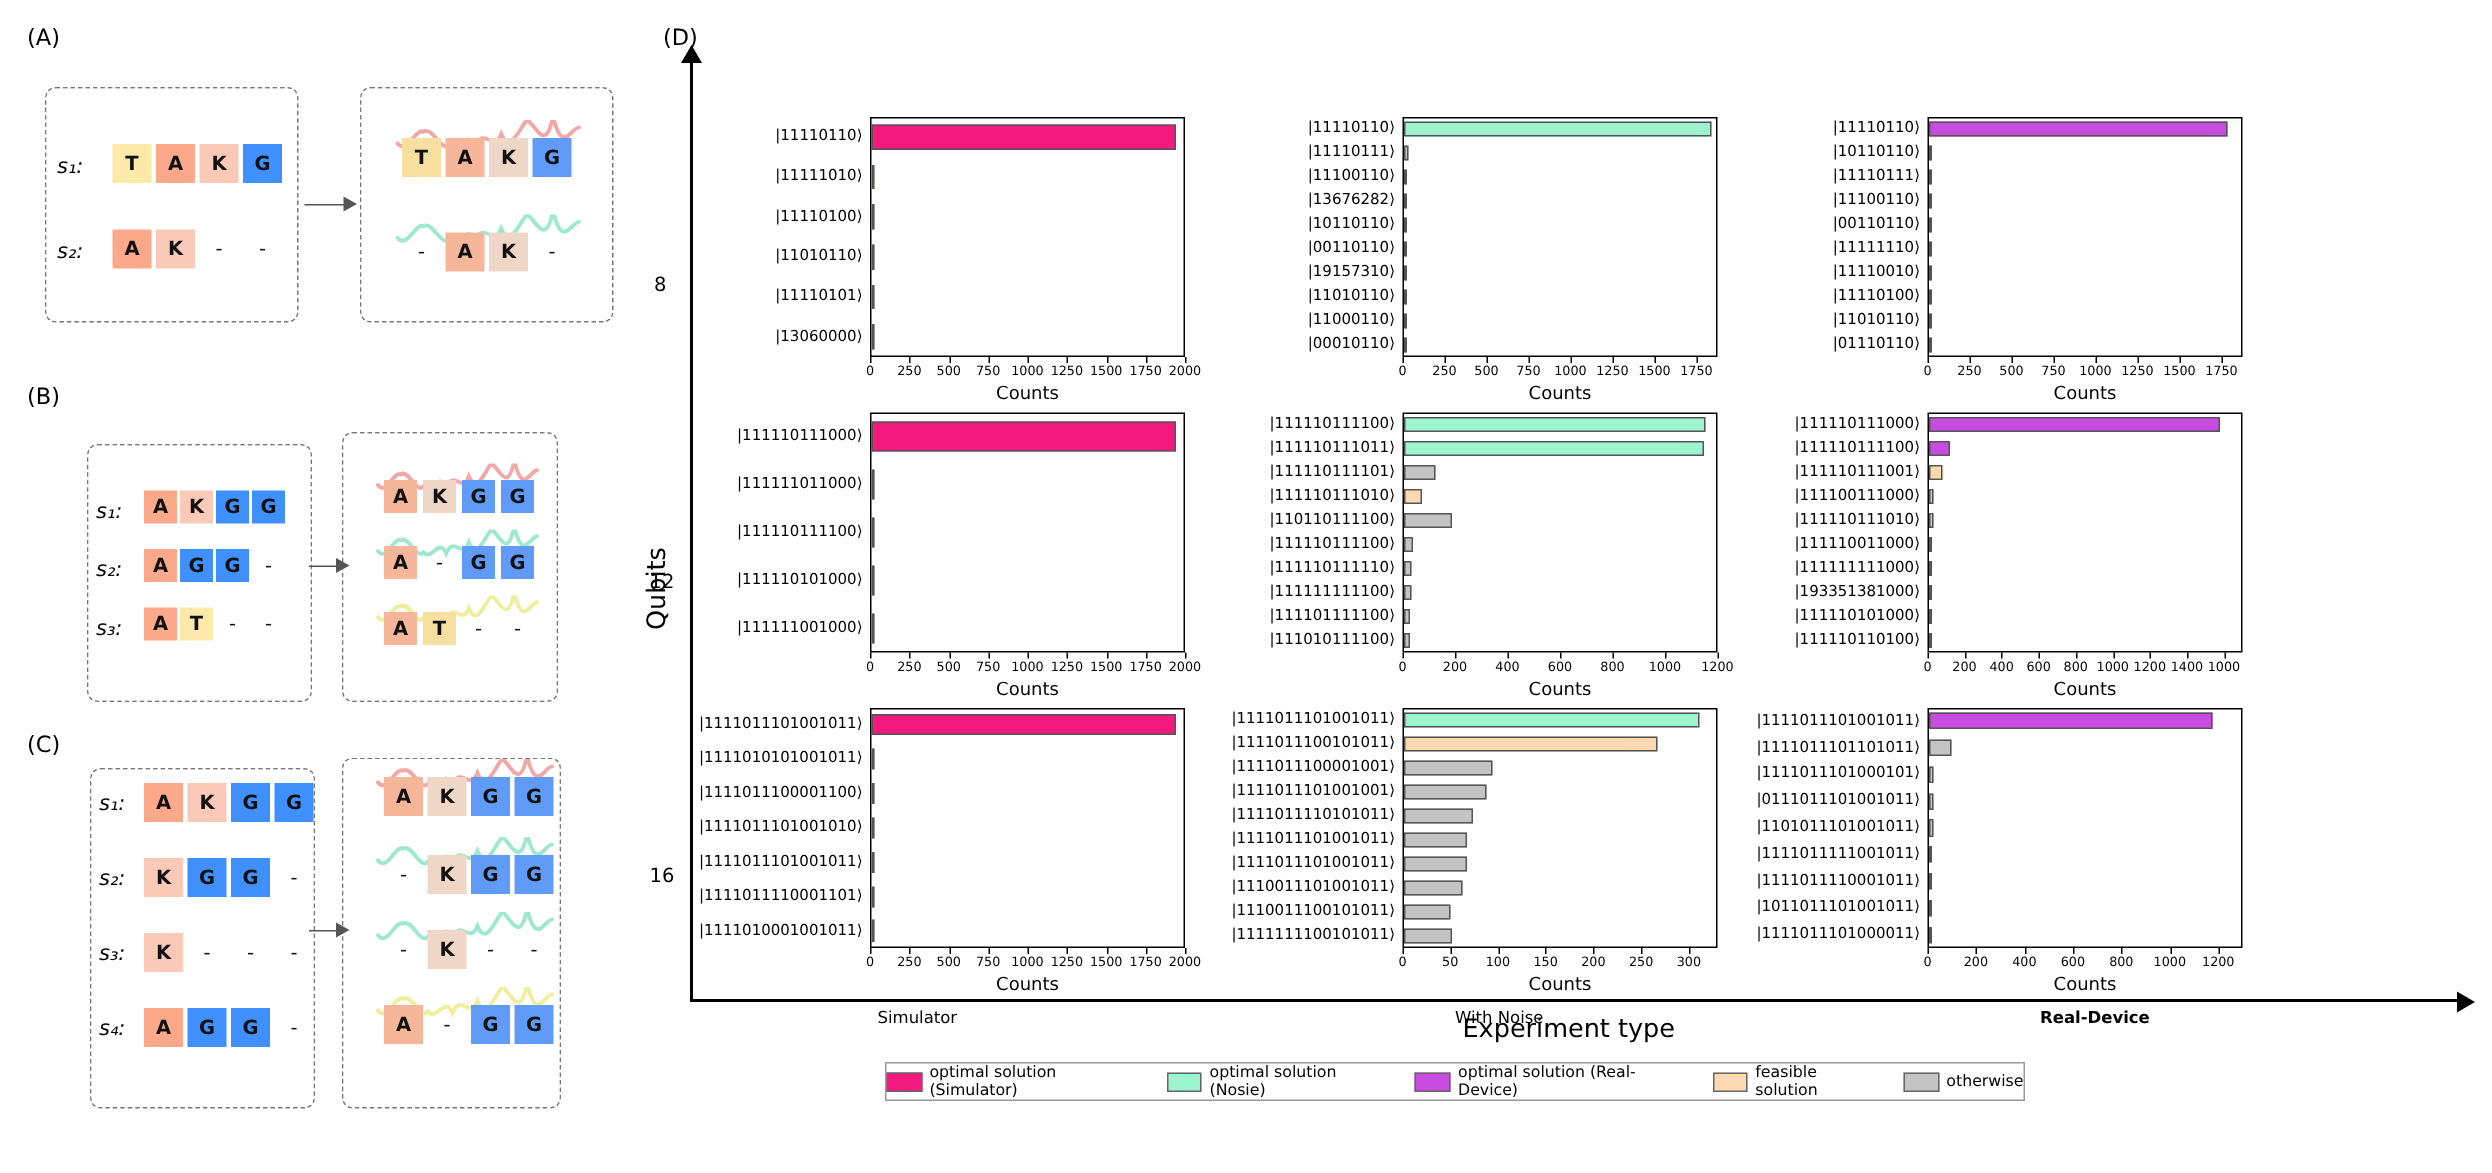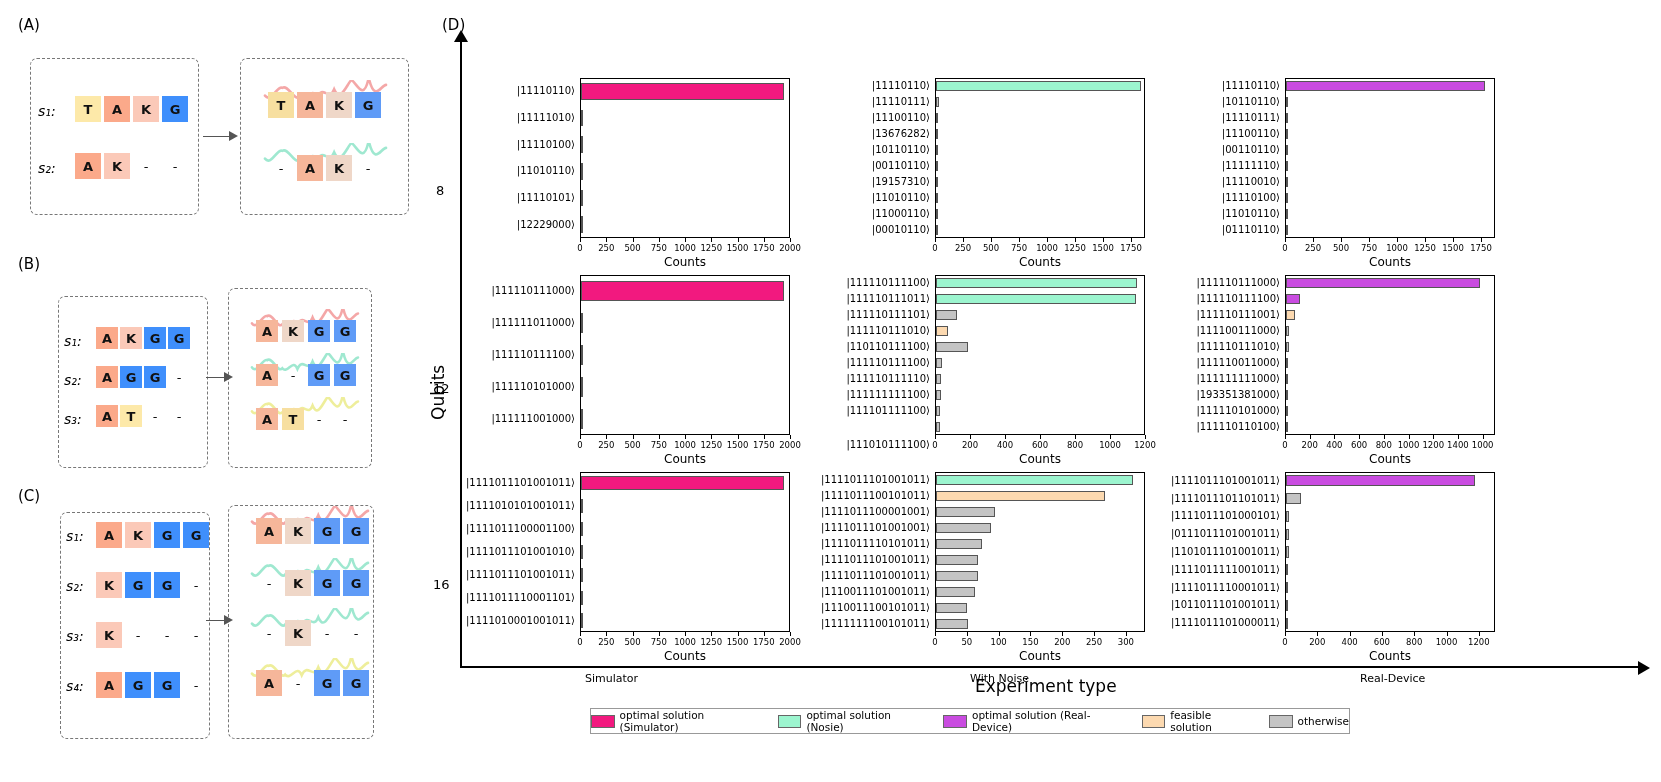--- a/index.html
+++ b/index.html
@@ -89,24 +89,24 @@
 
   <div class="ylabel" style="left:-2px;top:420px;">Qubits</div>
   <div class="xlabel" style="left:545px;top:676px;">Experiment type</div>
 
   <div class="qubit-tick" style="left:6px;top:183px;">8</div>
   <div class="qubit-tick" style="left:3px;top:381px;">12</div>
   <div class="qubit-tick" style="left:3px;top:577px;">16</div>
 
   <div class="exp-tick" style="left:155px;top:672px;">Simulator</div>
   <div class="exp-tick" style="left:540px;top:672px;">With Noise</div>
-  <div class="exp-tick" style="left:930px;top:672px;">Real-Device</div>
+  <div class="exp-tick" style="left:930px;top:672px;font-weight:bold;">Real-Device</div>
 <div class="chart" style="left: 150px; top: 78px; width: 210px; height: 160px;"></div>
     <div class="bar" style="left: 151px; top: 216.4px; width: 2px; height: 16.5333px; background: rgb(196, 196, 196);"></div>
-    <div class="ticklbl" style="width: 150px; left: -5px; top: 218.667px;">|12229000⟩</div>
+    <div class="ticklbl" style="width: 150px; left: -5px; top: 218.667px;">|13060000⟩</div>
     <div class="bar" style="left: 151px; top: 189.733px; width: 2px; height: 16.5333px; background: rgb(196, 196, 196);"></div>
     <div class="ticklbl" style="width: 150px; left: -5px; top: 192px;">|11110101⟩</div>
     <div class="bar" style="left: 151px; top: 163.067px; width: 2px; height: 16.5333px; background: rgb(196, 196, 196);"></div>
     <div class="ticklbl" style="width: 150px; left: -5px; top: 165.333px;">|11010110⟩</div>
     <div class="bar" style="left: 151px; top: 136.4px; width: 2px; height: 16.5333px; background: rgb(196, 196, 196);"></div>
     <div class="ticklbl" style="width: 150px; left: -5px; top: 138.667px;">|11110100⟩</div>
     <div class="bar" style="left: 151px; top: 109.733px; width: 2.31px; height: 16.5333px; background: rgb(252, 217, 176);"></div>
     <div class="ticklbl" style="width: 150px; left: -5px; top: 112px;">|11111010⟩</div>
     <div class="bar" style="left: 151px; top: 83.0667px; width: 202.65px; height: 16.5333px; background: rgb(242, 25, 127);"></div>
     <div class="ticklbl" style="width: 150px; left: -5px; top: 85.3333px;">|11110110⟩</div>
@@ -230,21 +230,21 @@
     <div class="xtick" style="left: 265.25px; top: 440px; width: 32px;">1250</div>
     <div class="xtickmark" style="left: 307.5px; top: 435px; height: 4px;"></div>
     <div class="xtick" style="left: 291.5px; top: 440px; width: 32px;">1500</div>
     <div class="xtickmark" style="left: 333.75px; top: 435px; height: 4px;"></div>
     <div class="xtick" style="left: 317.75px; top: 440px; width: 32px;">1750</div>
     <div class="xtickmark" style="left: 360px; top: 435px; height: 4px;"></div>
     <div class="xtick" style="left: 344px; top: 440px; width: 32px;">2000</div>
     <div class="caption" style="left: 150px; top: 452px; width: 210px;">Counts</div>
     <div class="chart" style="left: 505px; top: 275px; width: 210px; height: 160px;"></div>
     <div class="bar" style="left: 506px; top: 422.04px; width: 3.85px; height: 9.92px; background: rgb(196, 196, 196);"></div>
-    <div class="ticklbl" style="width: 150px; left: 350px; top: 439px;">|111010111100⟩</div>
+    <div class="ticklbl" style="width: 150px; left: 350px; top: 421px;">|111010111100⟩</div>
     <div class="bar" style="left: 506px; top: 406.04px; width: 4.375px; height: 9.92px; background: rgb(196, 196, 196);"></div>
     <div class="ticklbl" style="width: 150px; left: 350px; top: 405px;">|111101111100⟩</div>
     <div class="bar" style="left: 506px; top: 390.04px; width: 4.9px; height: 9.92px; background: rgb(196, 196, 196);"></div>
     <div class="ticklbl" style="width: 150px; left: 350px; top: 389px;">|111111111100⟩</div>
     <div class="bar" style="left: 506px; top: 374.04px; width: 5.25px; height: 9.92px; background: rgb(196, 196, 196);"></div>
     <div class="ticklbl" style="width: 150px; left: 350px; top: 373px;">|111110111110⟩</div>
     <div class="bar" style="left: 506px; top: 358.04px; width: 5.6px; height: 9.92px; background: rgb(196, 196, 196);"></div>
     <div class="ticklbl" style="width: 150px; left: 350px; top: 357px;">|111110111100⟩</div>
     <div class="bar" style="left: 506px; top: 342.04px; width: 31.5px; height: 9.92px; background: rgb(196, 196, 196);"></div>
     <div class="ticklbl" style="width: 150px; left: 350px; top: 341px;">|110110111100⟩</div>

